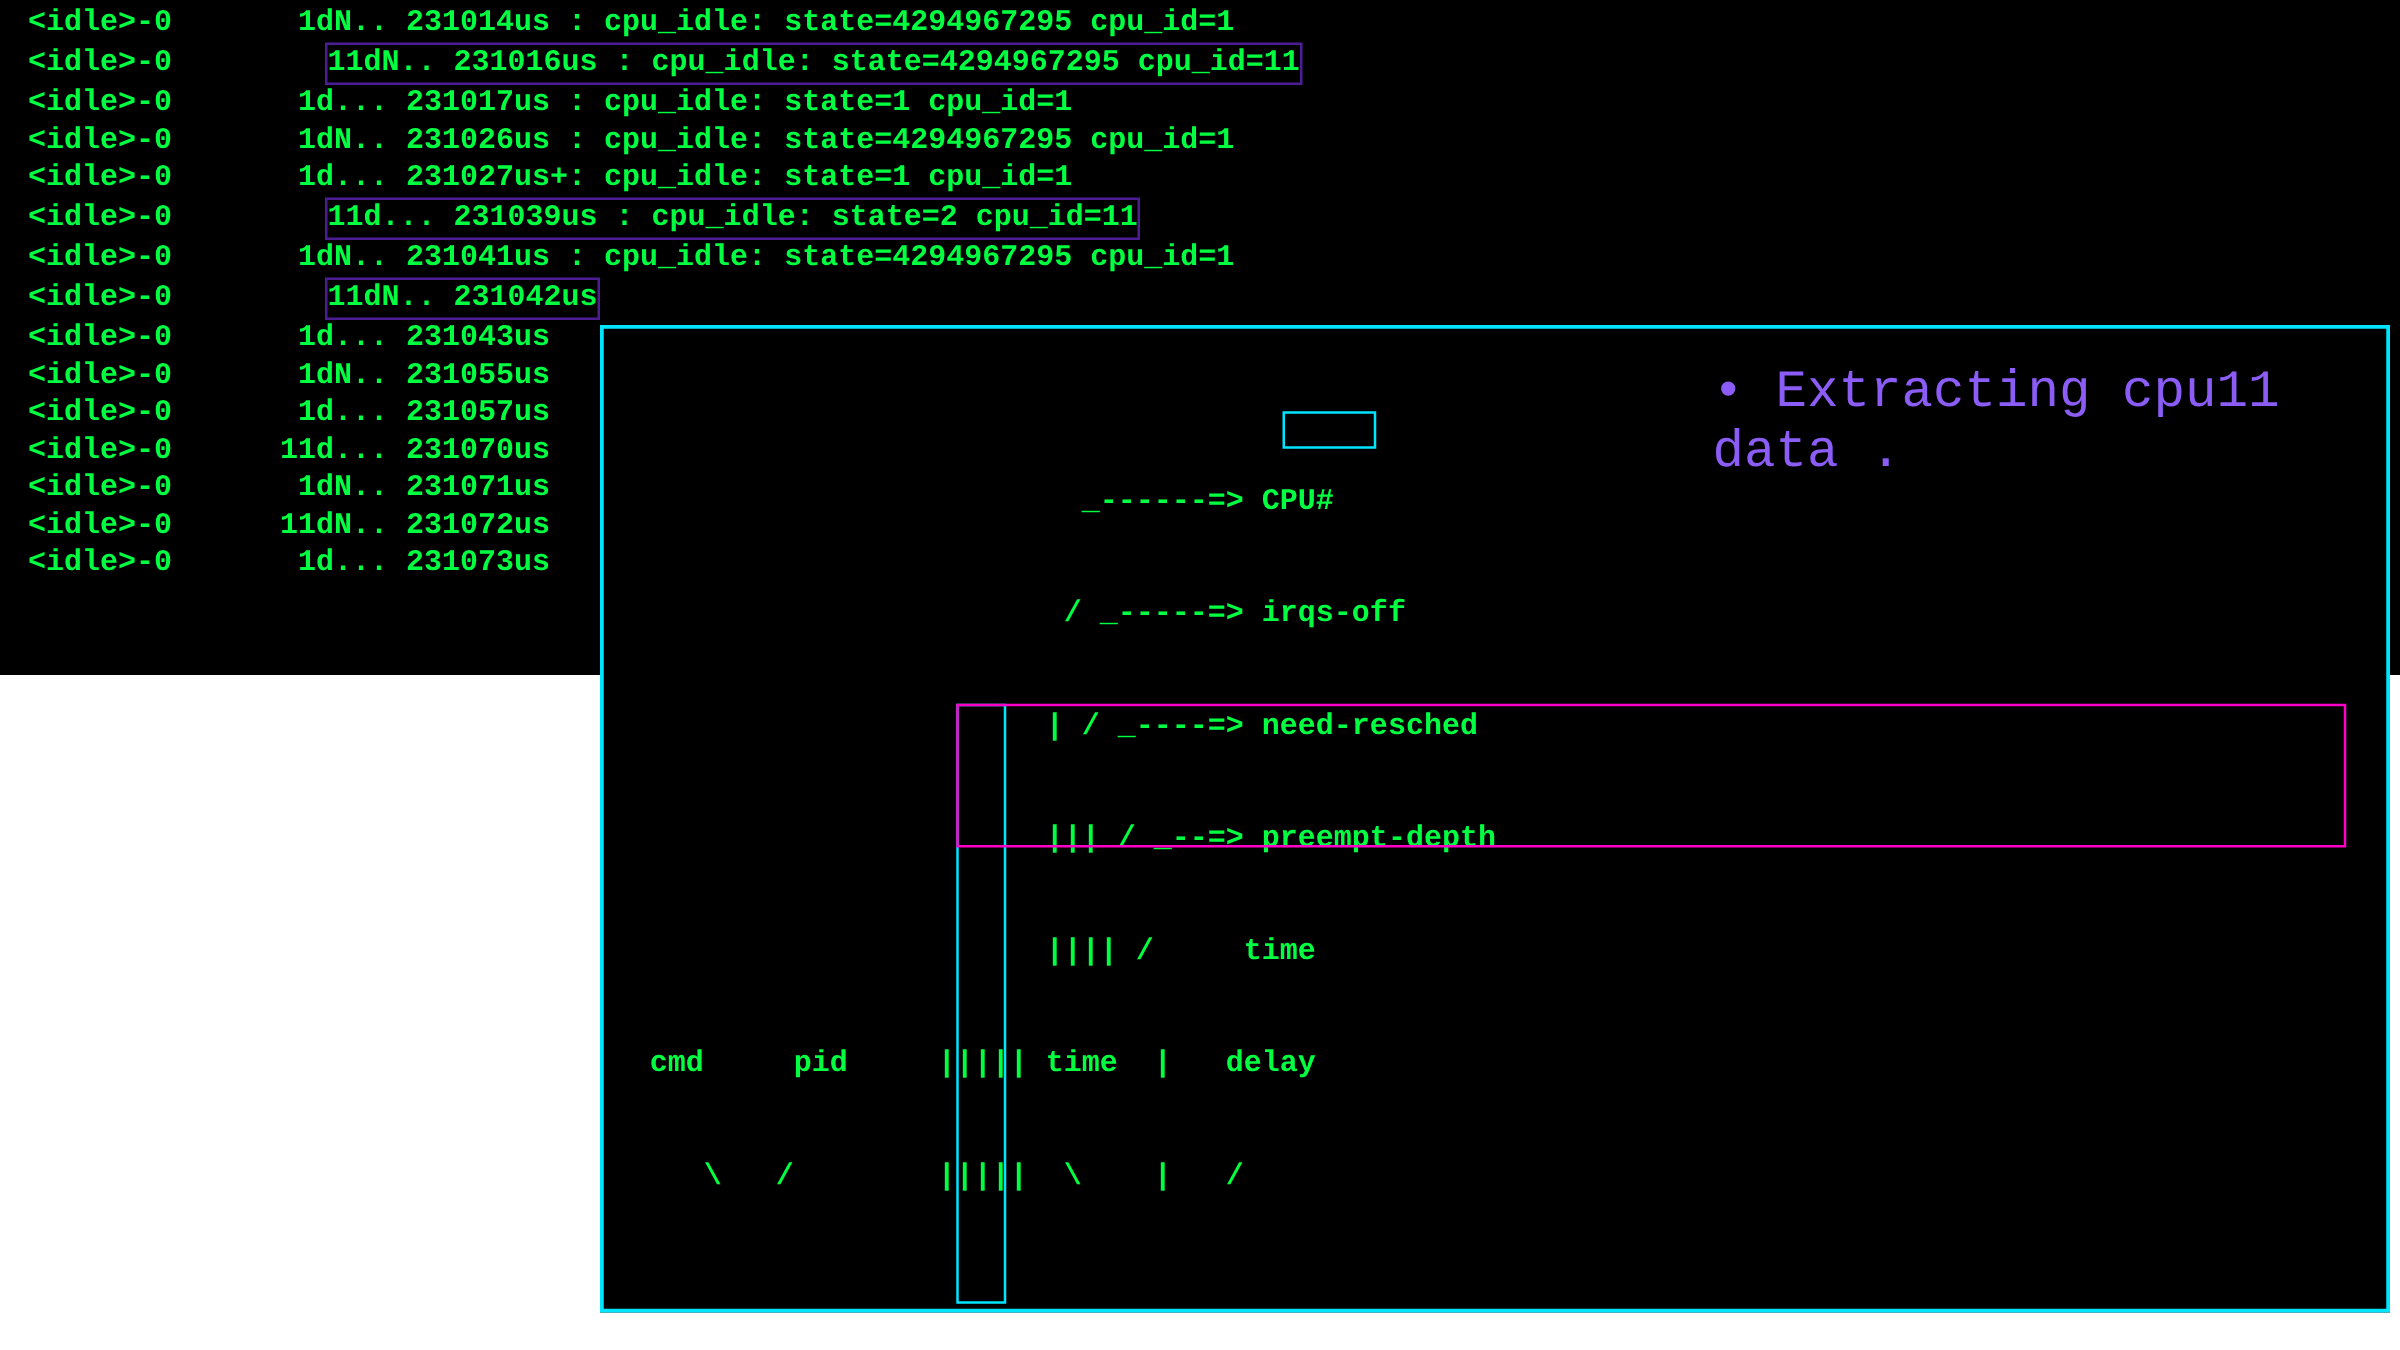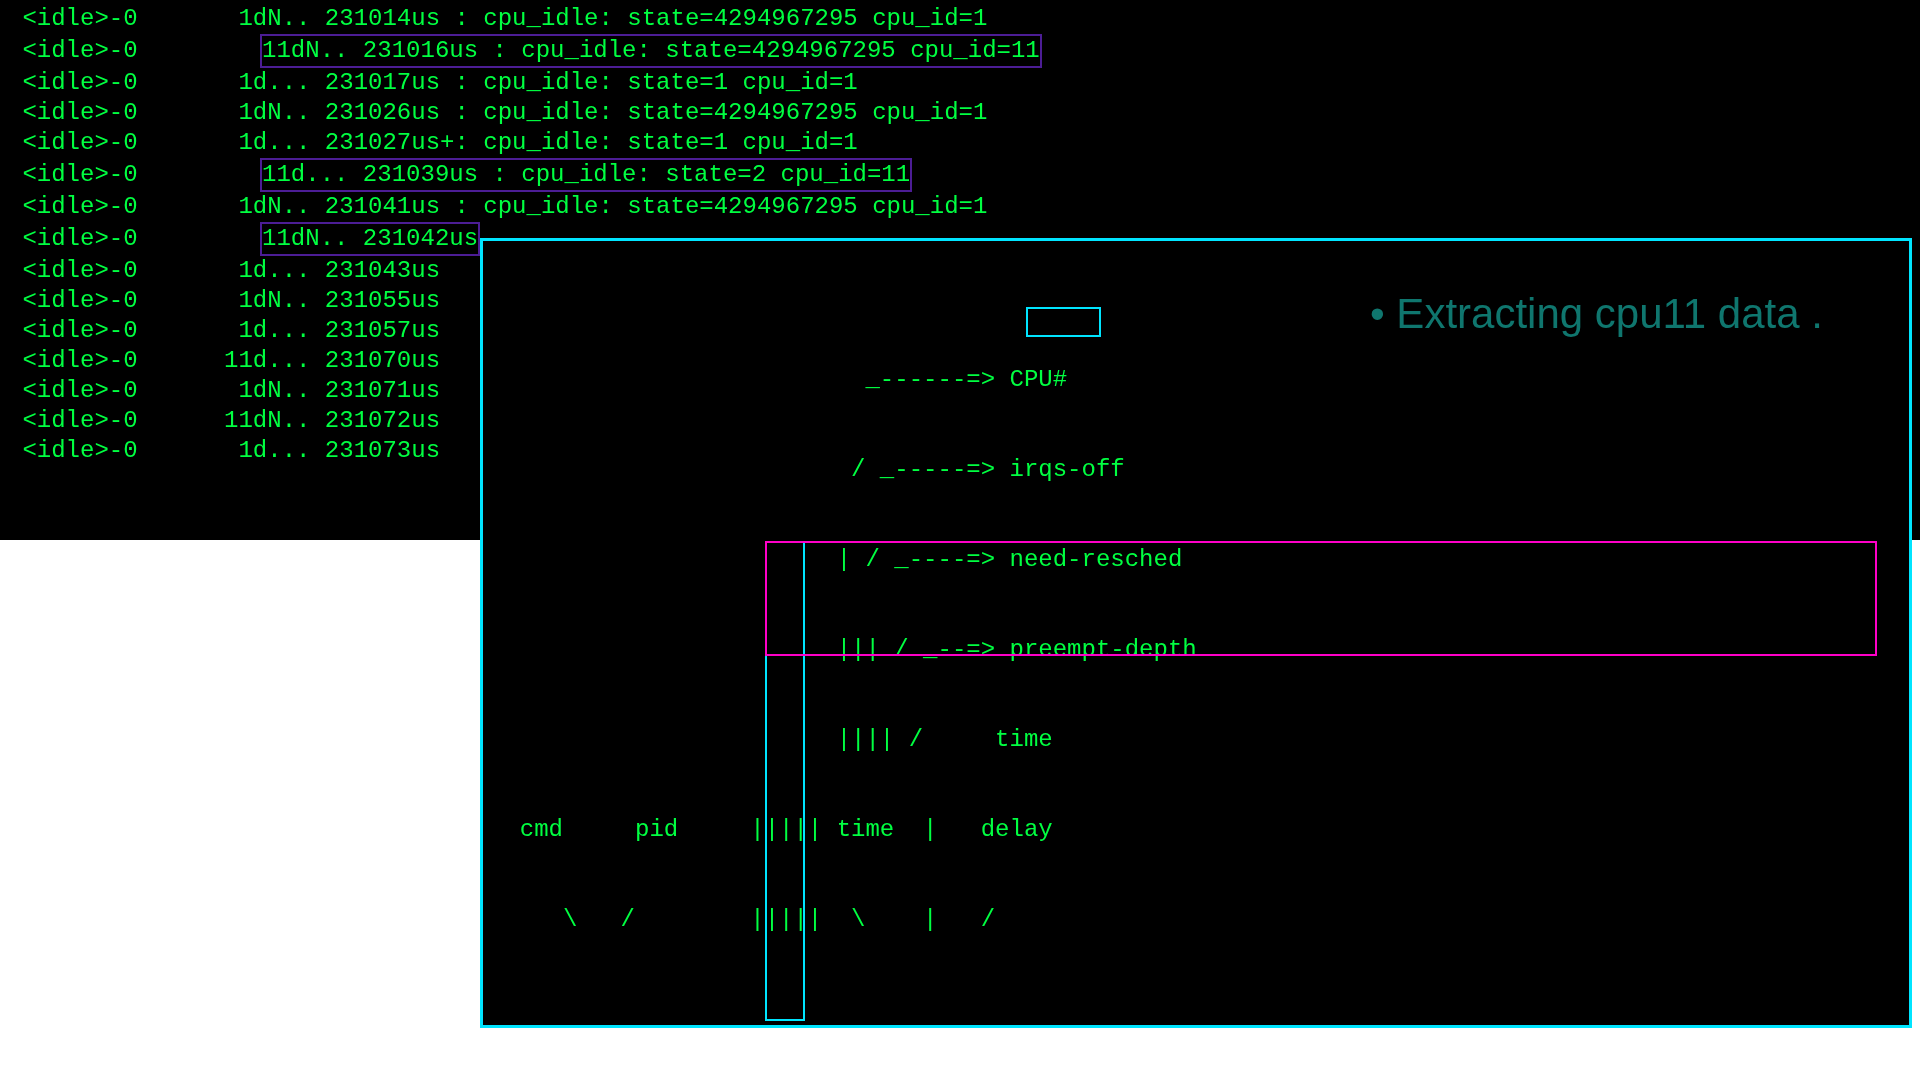--- a/index.html
+++ b/index.html
@@ -1,26 +1,26 @@
 <!DOCTYPE html>
 <html><head>
 <meta charset="utf-8">
 <style>
   * { margin: 0; padding: 0; box-sizing: border-box; }
   body { background: #fff; width: 1920px; height: 1080px; font-family: 'Consolas', 'Courier New', monospace; font-size: 24px; position: relative; overflow: hidden; }
   .term { background: #000; color: #00ff41; white-space: pre; line-height: 1.25; padding: 4px 8px; }
   .term-back { position: absolute; top: 0; left: 0; width: 1920px; height: 540px; overflow: hidden; }
-  .term-front { position: absolute; top: 238px; left: 480px; width: 1432px; height: 790px; border: 3px solid #00e5ff; overflow: hidden; }
-  .row { display: block; }
+  .term-front { position: absolute; top: 260px; left: 480px; width: 1432px; height: 790px; border: 3px solid #00e5ff; overflow: hidden; }
+  .row { display: block; font-weight: bold; }
   .hl-magenta { border: 2px solid #4c1d95; display: inline-block; margin-left: 36px; }
   .header-block { color: #00ff41; white-space: pre; margin-bottom: 4px; position: relative; }
   .cpu-box { position: absolute; top: 2px; left: 535px; width: 75px; height: 30px; border: 2px solid #00e5ff; }
   .col-box { position: absolute; top: 300px; left: 282px; width: 40px; height: 480px; border: 2px solid #00e5ff; }
   .row3-box { position: absolute; top: 300px; left: 282px; width: 1112px; height: 115px; border: 2px solid #ff00c8; }
-  .handwrite { position: absolute; top: 290px; left: 1370px; color: #0f766e; font-family: Liberation Sans, sans-serif; font-size: 42px; line-height: 1.15; pointer-events: none; }
+  .handwrite { position: absolute; top: 290px; left: 1370px; color: #8b5cf6; font-family: Liberation Mono, monospace; font-size: 42px; line-height: 1.15; pointer-events: none; }
   .white-block { position: absolute; top: 540px; left: 0; width: 480px; height: 540px; background: #fff; }
 </style>
 </head>
 <body>
 
 <div class="term term-back" id="back-term"><span class="row"> &lt;idle&gt;-0       1dN.. 231014us : cpu_idle: state=4294967295 cpu_id=1</span><span class="row"><span> &lt;idle&gt;-0      </span><span class="hl-magenta">11dN.. 231016us : cpu_idle: state=4294967295 cpu_id=11</span></span><span class="row"> &lt;idle&gt;-0       1d... 231017us : cpu_idle: state=1 cpu_id=1</span><span class="row"> &lt;idle&gt;-0       1dN.. 231026us : cpu_idle: state=4294967295 cpu_id=1</span><span class="row"> &lt;idle&gt;-0       1d... 231027us+: cpu_idle: state=1 cpu_id=1</span><span class="row"><span> &lt;idle&gt;-0      </span><span class="hl-magenta">11d... 231039us : cpu_idle: state=2 cpu_id=11</span></span><span class="row"> &lt;idle&gt;-0       1dN.. 231041us : cpu_idle: state=4294967295 cpu_id=1</span><span class="row"><span> &lt;idle&gt;-0      </span><span class="hl-magenta">11dN.. 231042us</span></span><span class="row"> &lt;idle&gt;-0       1d... 231043us</span><span class="row"> &lt;idle&gt;-0       1dN.. 231055us</span><span class="row"> &lt;idle&gt;-0       1d... 231057us</span><span class="row"> &lt;idle&gt;-0      11d... 231070us</span><span class="row"> &lt;idle&gt;-0       1dN.. 231071us</span><span class="row"> &lt;idle&gt;-0      11dN.. 231072us</span><span class="row"> &lt;idle&gt;-0       1d... 231073us</span></div>
 
 <div class="white-block"></div>
 
 <div class="term term-front">

